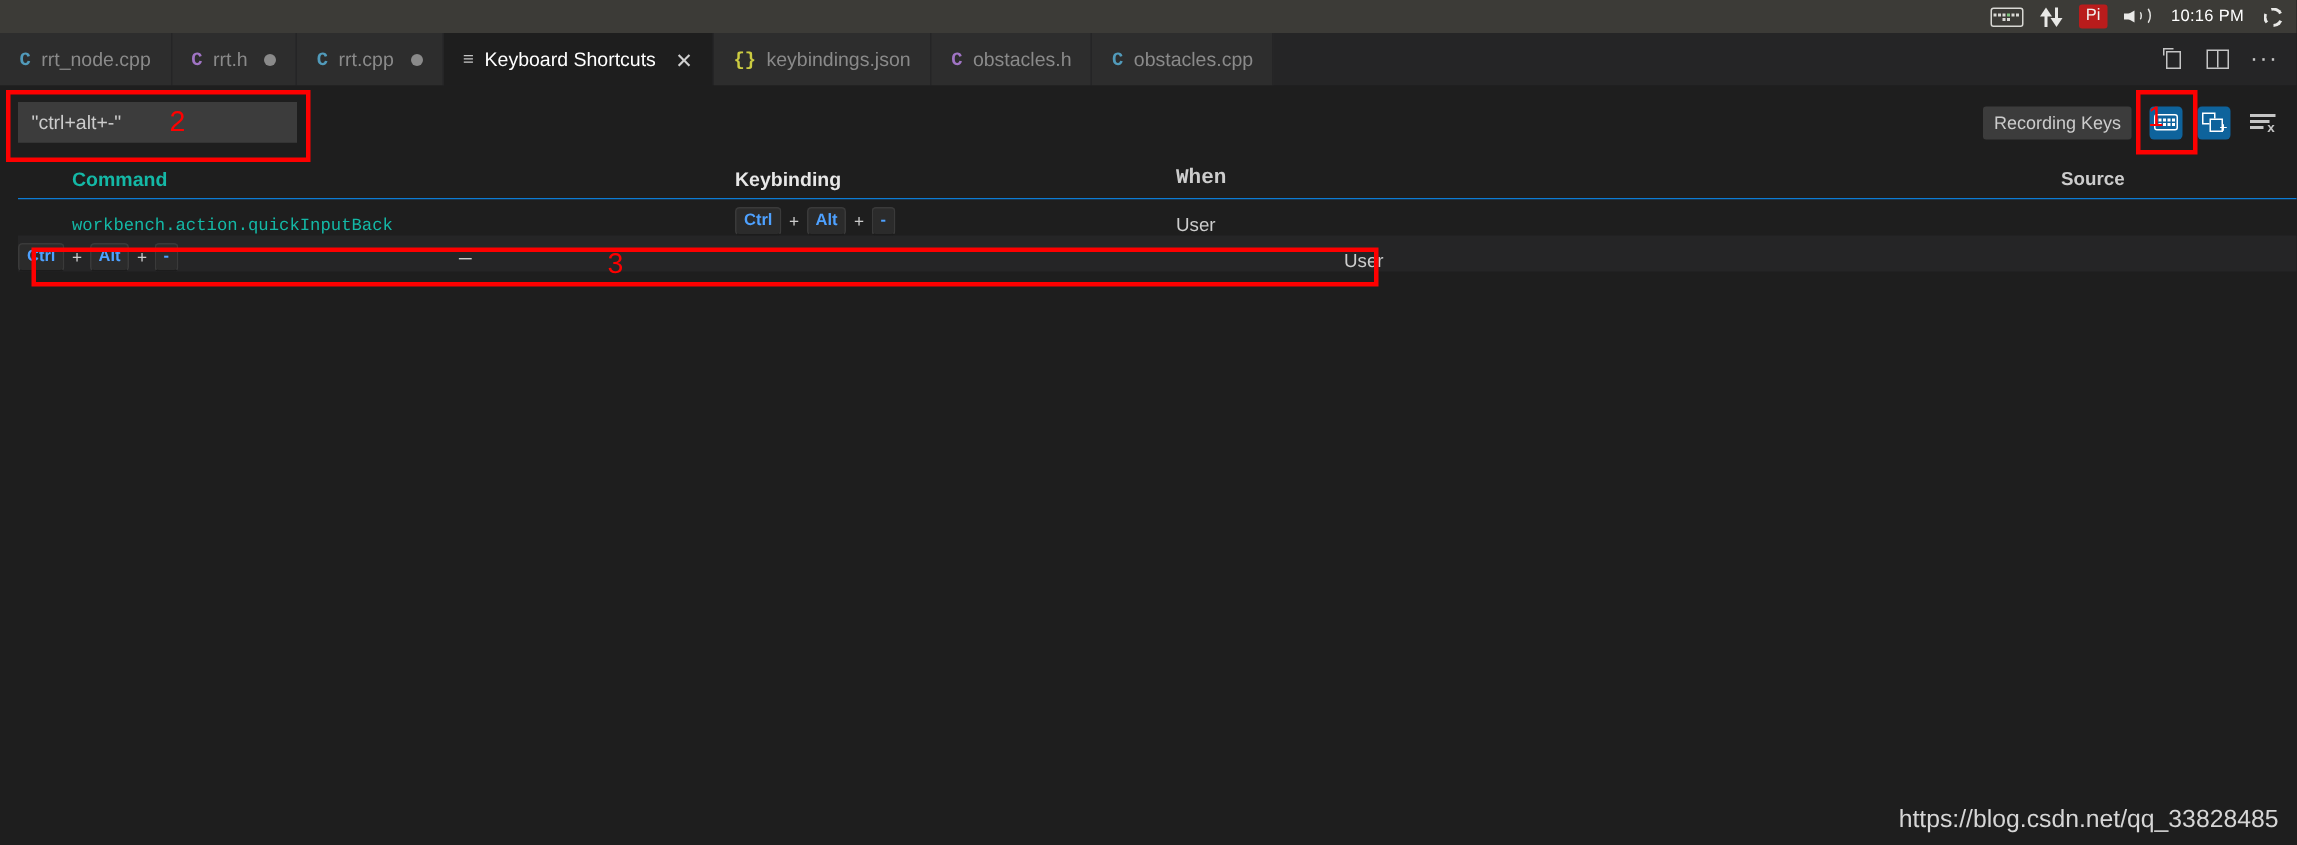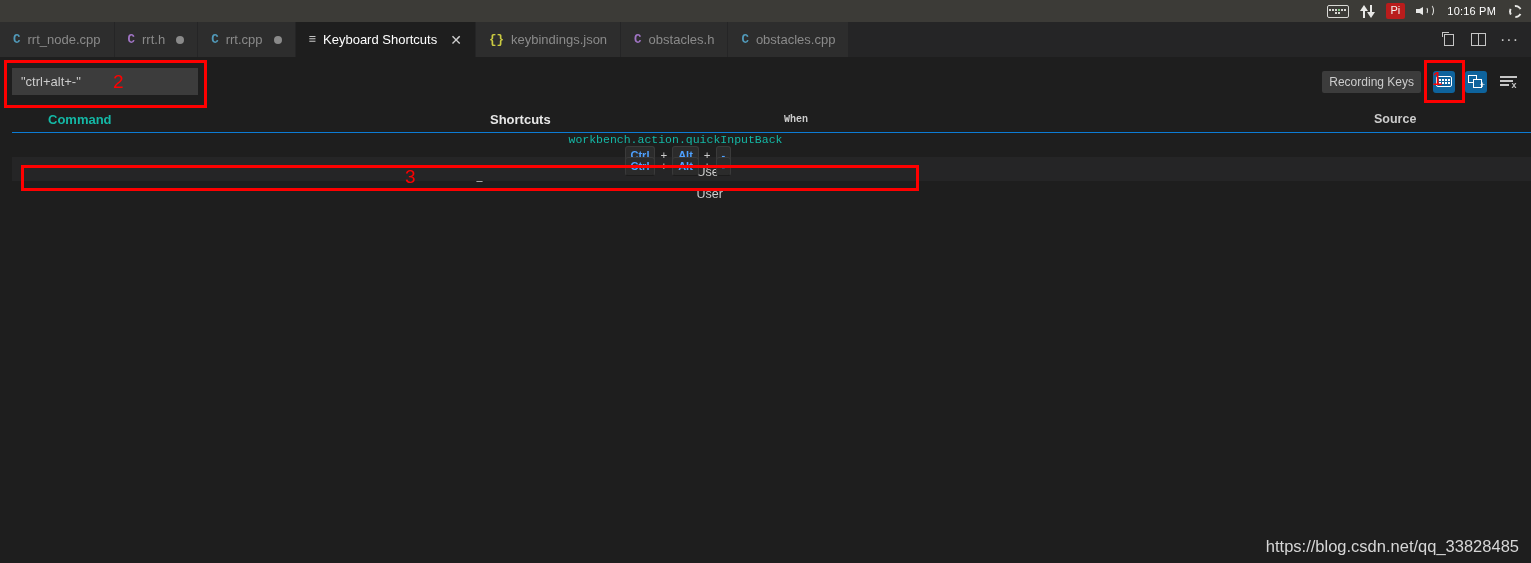--- a/index.html
+++ b/index.html
@@ -126,27 +126,27 @@
   .clr-ic b { position:absolute; right:0px; bottom:-2px; color:#c5c5c5;
               font-size:9px; font-weight:bold; line-height:1; }
 
   
   #kb-table { position:absolute; top:106px; left:12px; width:1519px; }
   #kb-head {
     display:flex; align-items:center; height:26px;
     color:#e7e7e7; font-size:13px; font-weight:bold;
   }
   #kb-rows { border-top:1.5px solid #0c7cd5; }
-  .kb-row { display:flex; align-items:center; height:24px; font-size:12.5px;flex-direction:column; }
+  .kb-row { display:flex; align-items:flex-end; height:24px; font-size:12.5px; }
   .kb-row.odd  { background:#1e1e1e; }
   .kb-row.even { background:#252526; }
   .c-cmd  { width:478px; padding-left:36px; color:#14b8a6; }
   .c-cmd.mono { font-family:"Liberation Mono", monospace; font-size:11.5px; }
   .c-key  { width:294px; display:flex; align-items:center; gap:5px; }
-  .c-when { width:590px; color:#cccccc; font-family:"Liberation Mono", monospace; font-size:10px; }
+  .c-when { width:590px; color:#cccccc; font-family:"Liberation Mono", monospace; font-size:14px; }
   .c-src  { width:150px; color:#cccccc; font-size:12.5px; }
   #kb-head .c-cmd  { padding-left:36px; }
   .chip {
     background:#2b2b2b; border:1px solid #3a3a3a; border-bottom-color:#1c1c1c;
     border-radius:3px; color:#4ea1ff; font-size:11px; font-weight:bold;
     padding:1px 5px; line-height:1.35;
     font-family:"Liberation Sans", sans-serif;
   }
   .plus { color:#cccccc; font-size:11.5px; }
   .dash { color:#cccccc; }
@@ -280,21 +280,21 @@
           <span></span>
           <b>x</b>
         </span>
     </span>
   </div>
 </div>
 
 <div id="kb-table">
   <div id="kb-head">
     <div class="c-cmd">Command</div>
-    <div class="c-key">Shortcuts</div>
+    <div class="c-key">Keybinding</div>
     <div class="c-when">When</div>
     <div class="c-src">Source</div>
   </div>
   <div id="kb-rows">
 
     <div class="kb-row odd">
       <div class="c-cmd mono">workbench.action.quickInputBack</div>
       <div class="c-key">
         <span class="chip">Ctrl</span>
         <span class="plus">+</span>

